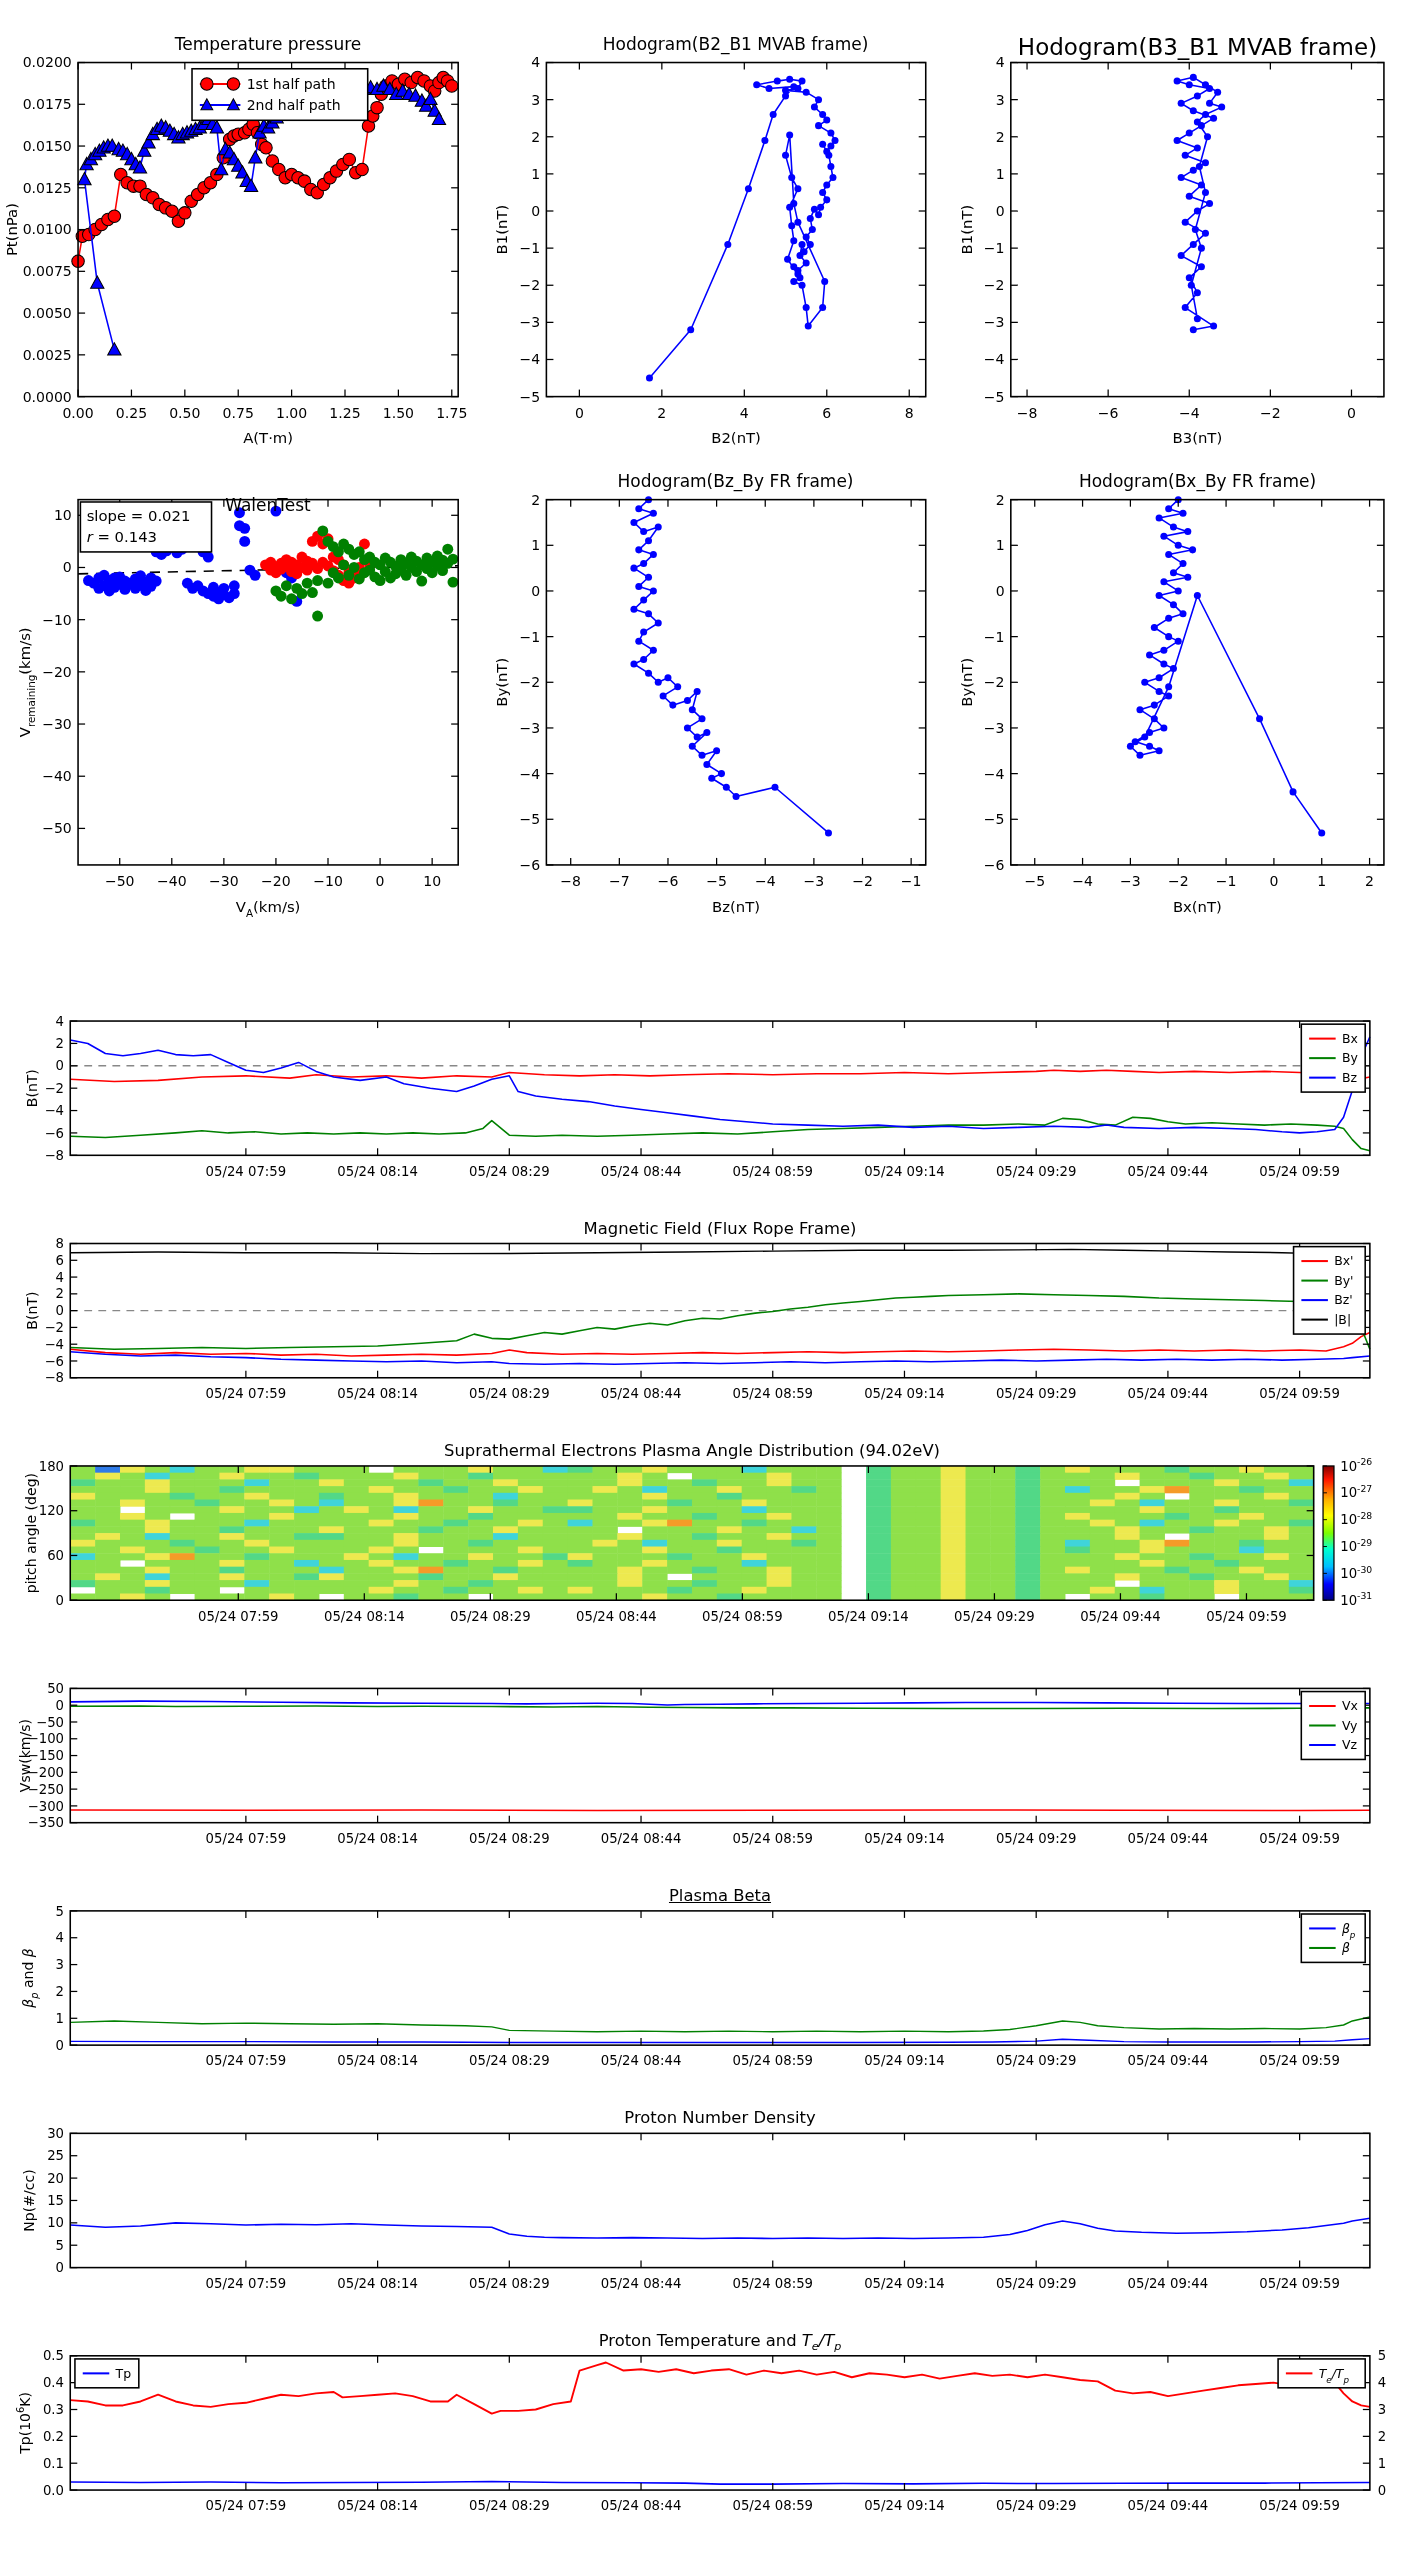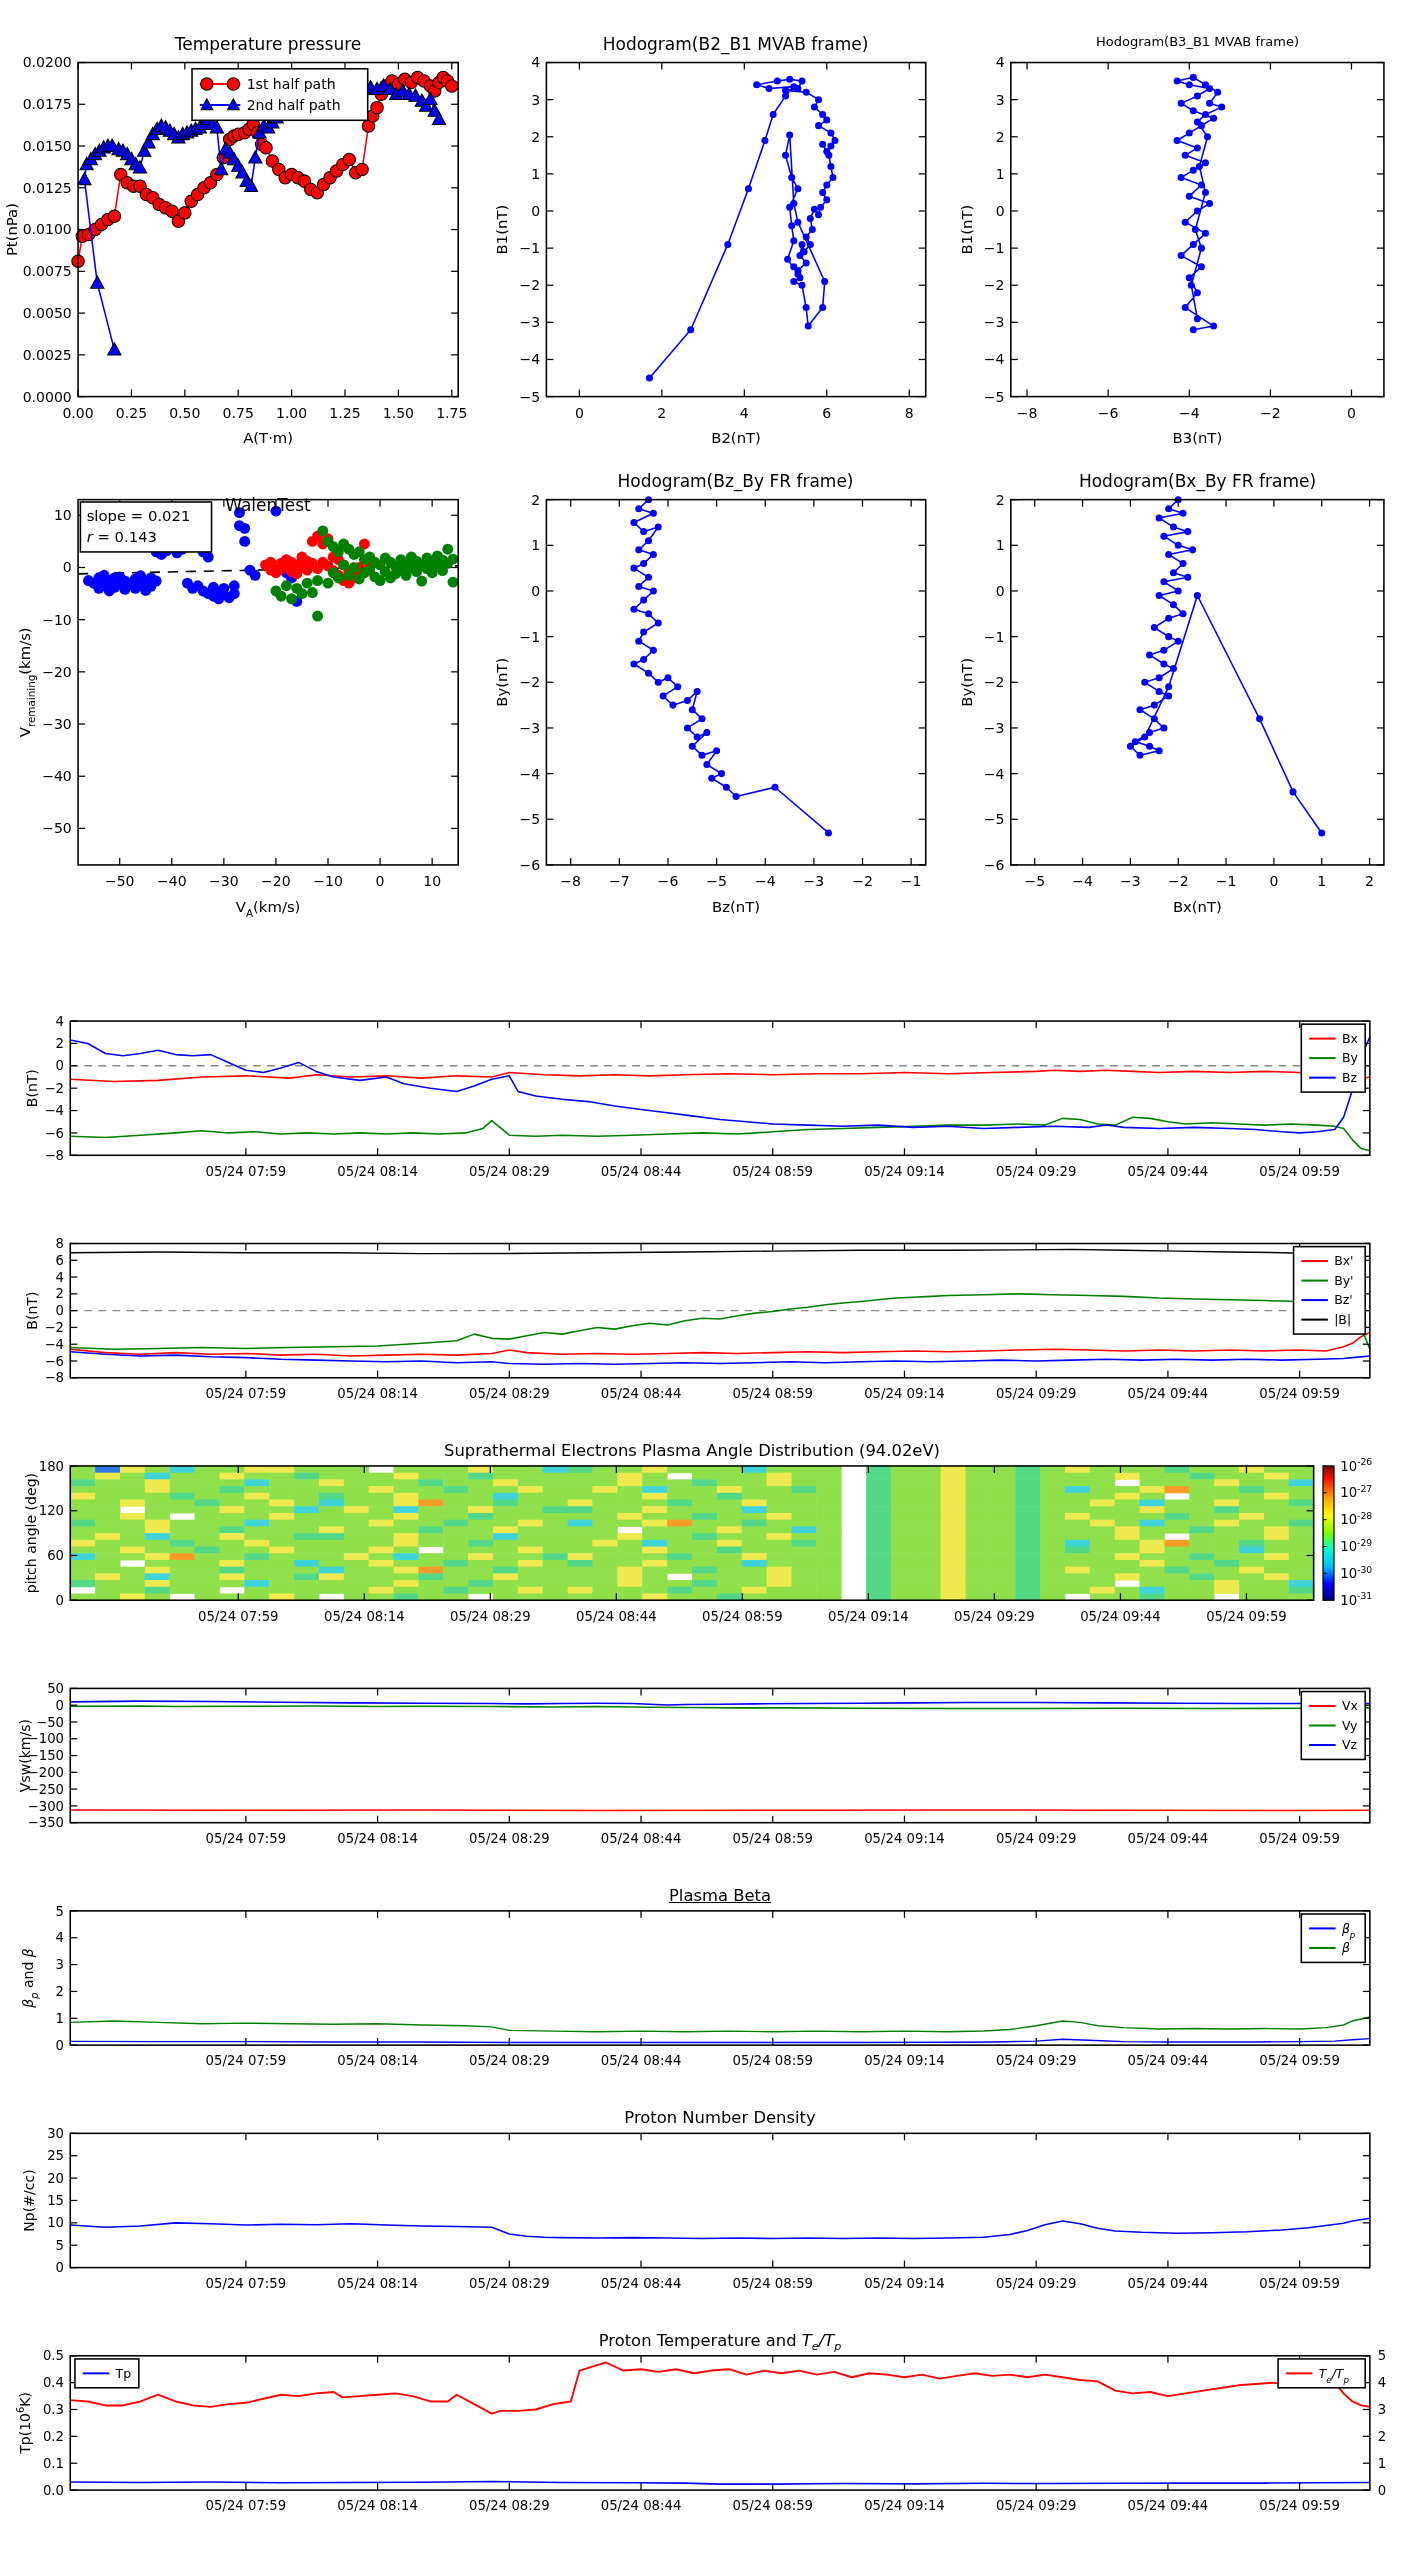--- a/index.html
+++ b/index.html
@@ -2255,22 +2255,23 @@
         <line x1="1695" y1="1981.2" x2="1700" y2="1981.2" stroke="#000" stroke-width="1.2"></line>
         <text x="1717" y="1987.2" font-size="17"><tspan font-size="100%">10</tspan><tspan dy="-7" font-size="70%">-29</tspan></text>
         <line x1="1695" y1="2015.6" x2="1700" y2="2015.6" stroke="#000" stroke-width="1.2"></line>
         <text x="1717" y="2021.6" font-size="17"><tspan font-size="100%">10</tspan><tspan dy="-7" font-size="70%">-30</tspan></text>
         <line x1="1695" y1="2050" x2="1700" y2="2050" stroke="#000" stroke-width="1.2"></line>
         <text x="1717" y="2056" font-size="17"><tspan font-size="100%">10</tspan><tspan dy="-7" font-size="70%">-31</tspan></text>
       </g>
     </svg>
   <div class="chart-title" style="left: 78px; width: 380px; top: 34px; font-size: 17px;">Temperature pressure</div>
   <div class="chart-title" style="left: 546px; width: 379px; top: 34px; font-size: 17px;">Hodogram(B2_B1 MVAB frame)</div>
-  <div class="chart-title" style="left: 1011px; width: 373px; top: 34px; font-size: 13px;">Hodogram(B3_B1 MVAB frame)</div>
+  <div class="chart-title" style="left: 1011px; width: 373px; top: 34px; font-size: 23px;">Hodogram(B3_B1 MVAB frame)</div>
   <div class="chart-title" style="left: 78px; width: 380px; top: 451px; font-size: 17px; margin-top: 44px;">WalenTest</div>
   <div class="chart-title" style="left: 546px; width: 379px; top: 471px; font-size: 17px;">Hodogram(Bz_By FR frame)</div>
   <div class="chart-title" style="left: 1011px; width: 373px; top: 471px; font-size: 17px;">Hodogram(Bx_By FR frame)</div>
+  <div class="chart-title" style="left: 70px; width: 1300px; top: 1219px; font-size: 16.4px;">Magnetic Field (Flux Rope Frame)</div>
   <div class="chart-title" style="left: 70px; width: 1244px; top: 1441px; font-size: 16.4px;">Suprathermal Electrons Plasma Angle Distribution (94.02eV)</div>
   <div class="chart-title" style="left: 70px; width: 1300px; top: 1886px; font-size: 16.4px; text-decoration: underline;">Plasma Beta</div>
   <div class="chart-title" style="left: 70px; width: 1300px; top: 2108px; font-size: 16.4px;">Proton Number Density</div>
   <div class="chart-title" style="left: 70px; width: 1300px; top: 2331px; font-size: 16.4px;">Proton Temperature and <i>T<sub>e</sub>/T<sub>p</sub></i></div>
 </div>
 
 
 </body></html>

